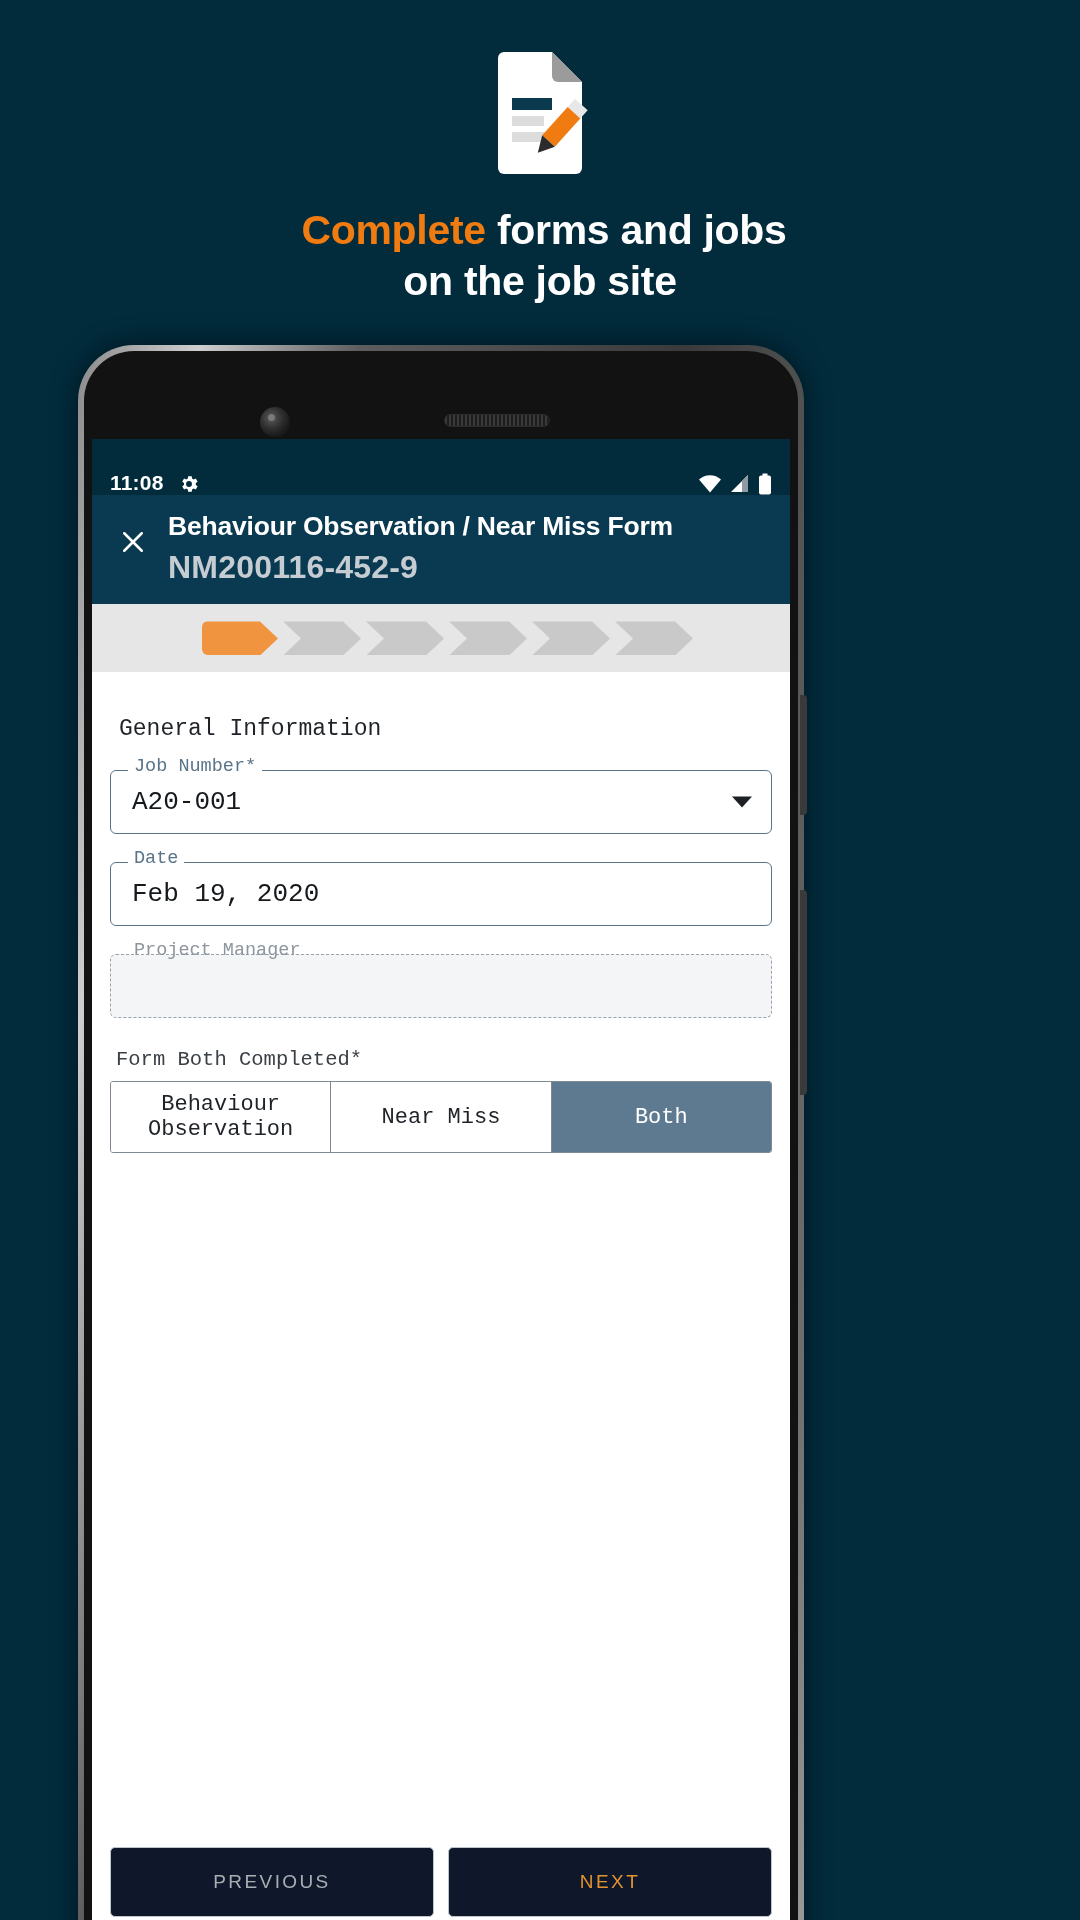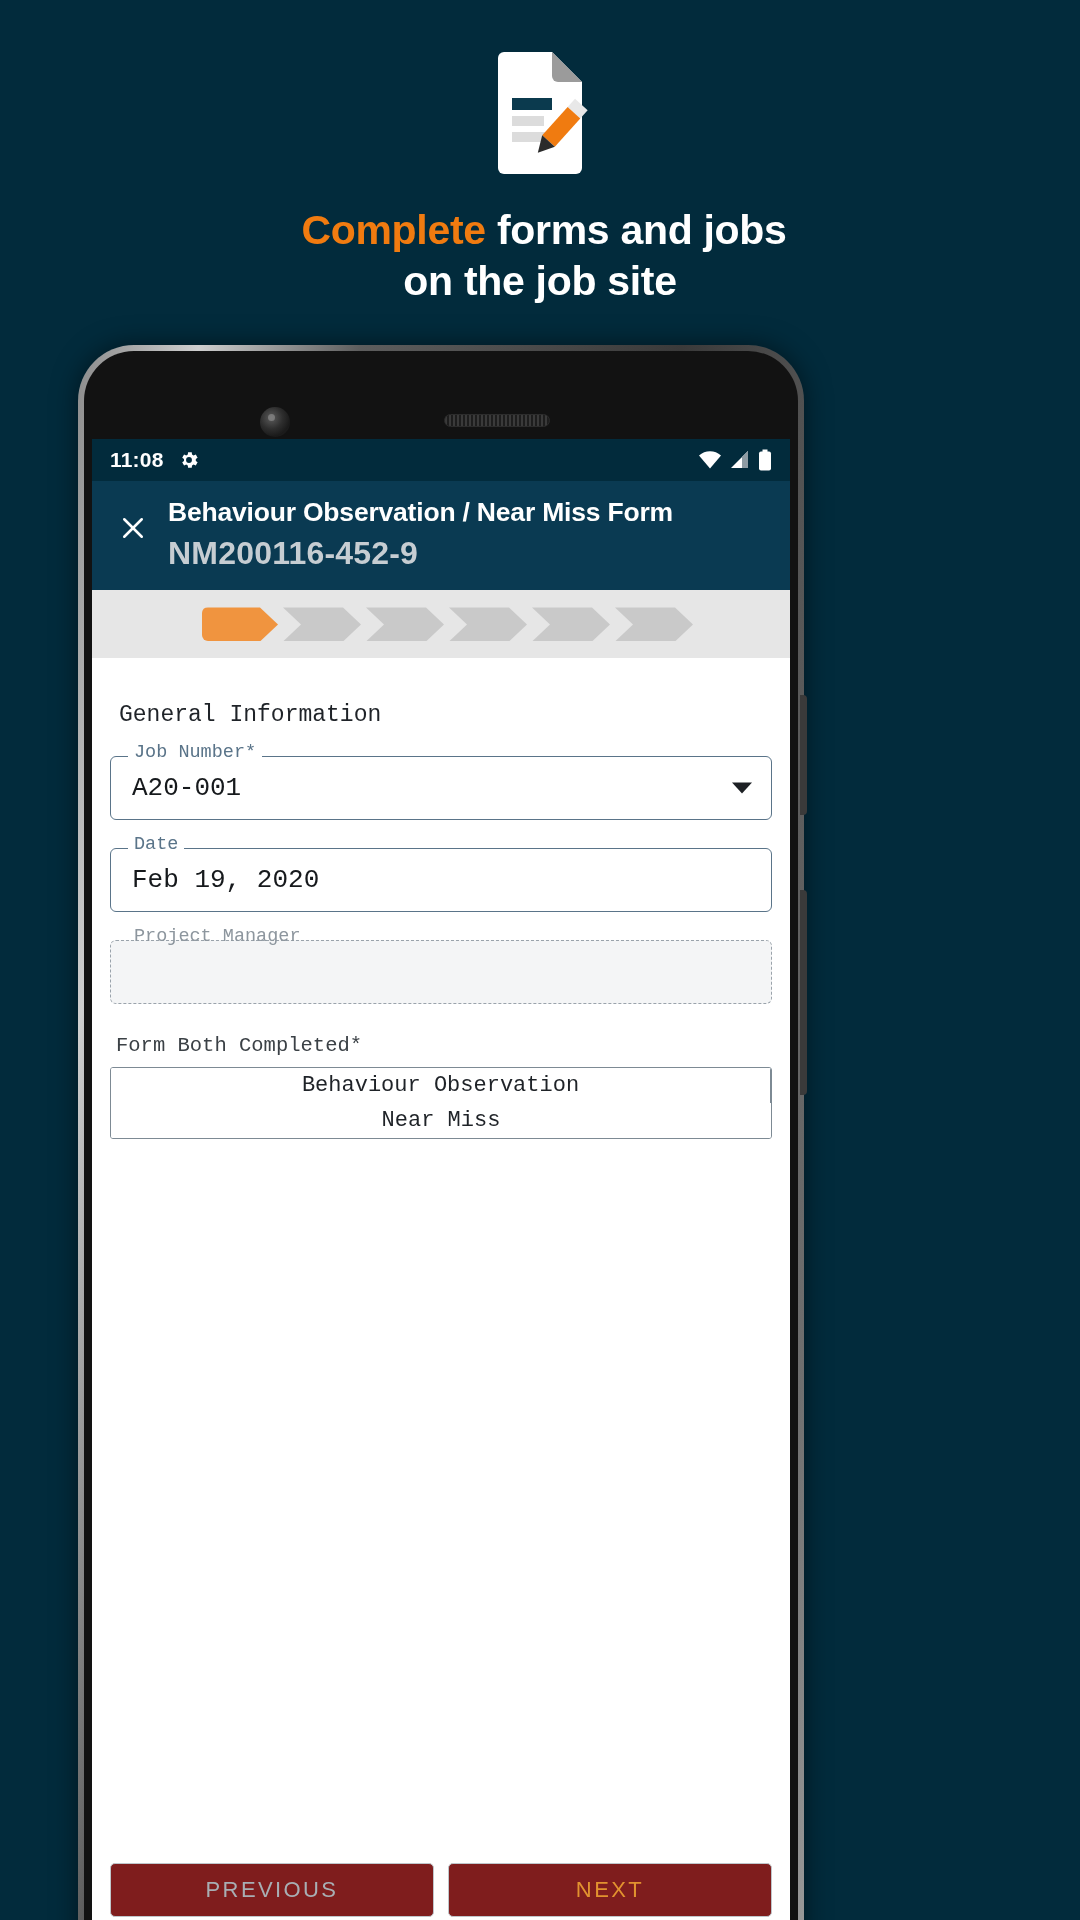--- a/index.html
+++ b/index.html
@@ -77,23 +77,23 @@
     position: absolute;
     left: 8px; right: 8px;
     top: 88px; bottom: 0;
     background: #ffffff;
     overflow: hidden;
     display: flex;
     flex-direction: column;
   }
 
   .statusbar {
-    height: 42px;
+    height: 56px;
     background: #022B3C;
-    display: flex; align-items: center;
+    display: flex; align-items: flex-end;
     padding: 0 18px;
     color: #fff;
     flex: 0 0 auto;
   }
   .status-time { font-size: 21px; font-weight: bold; letter-spacing: .2px; }
   .status-gear { margin-left: 14px; display:flex; align-items:center;}
   .status-right { margin-left: auto; display: flex; align-items: center; gap: 7px; }
 
   .appbar {
     background: #0A3A52;
@@ -216,21 +216,20 @@
     color: #3b4146;
     margin: 30px 0 10px 6px;
   }
 
   .segmented {
     display: flex;
     height: 72px;
     border: 1.4px solid #7d8a94;
     border-radius: 3px;
     overflow: hidden;
-    flex-direction: column;
   }
   .seg {
     flex: 1 1 0;
     display: flex; align-items: center; justify-content: center;
     font-size: 22px;
     color: #1f2328;
     background: #ffffff;
     border-right: 1.4px solid #7d8a94;
     text-align: center;
     padding: 0 6px;
@@ -241,26 +240,26 @@
   .spacer { flex: 1 1 auto; }
 
   .bottom-bar {
     display: flex;
     gap: 14px;
     padding: 0 18px 22px 18px;
     background: #ffffff;
   }
   .btn {
     flex: 1 1 0;
-    height: 54px;
+    height: 70px;
     border: 1.4px solid #BFC6CB;
     border-radius: 5px;
-    background: #7f1d1d;
+    background: #0f172a;
     display: flex; align-items: center; justify-content: center;
-    font-size: 22px;
+    font-size: 19px;
     letter-spacing: 2.4px;
     font-weight: normal;
   }
   .btn.prev { color: #A8AEB3; }
   .btn.next { color: #E2922F; }
 
   
   .side-btn {
     position: absolute;
     right: -3px;
@@ -372,20 +371,21 @@
           <div class="box"></div>
           <div class="legend">Project Manager</div>
           <div class="value"></div>
         </div>
 
         <div class="subfield-label">Form Both Completed*</div>
 
         <div class="segmented">
           <div class="seg">Behaviour Observation</div>
           <div class="seg">Near Miss</div>
+          <div class="seg active">Both</div>
         </div>
 
         <div class="spacer"></div>
       </div>
 
       <div class="bottom-bar">
         <div class="btn prev">PREVIOUS</div>
         <div class="btn next">NEXT</div>
       </div>
 

